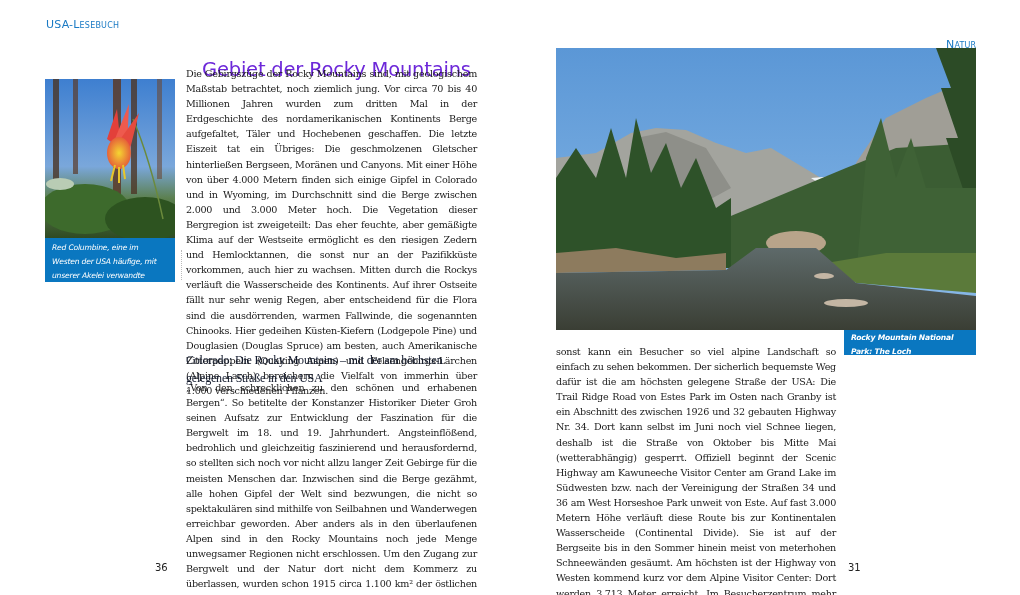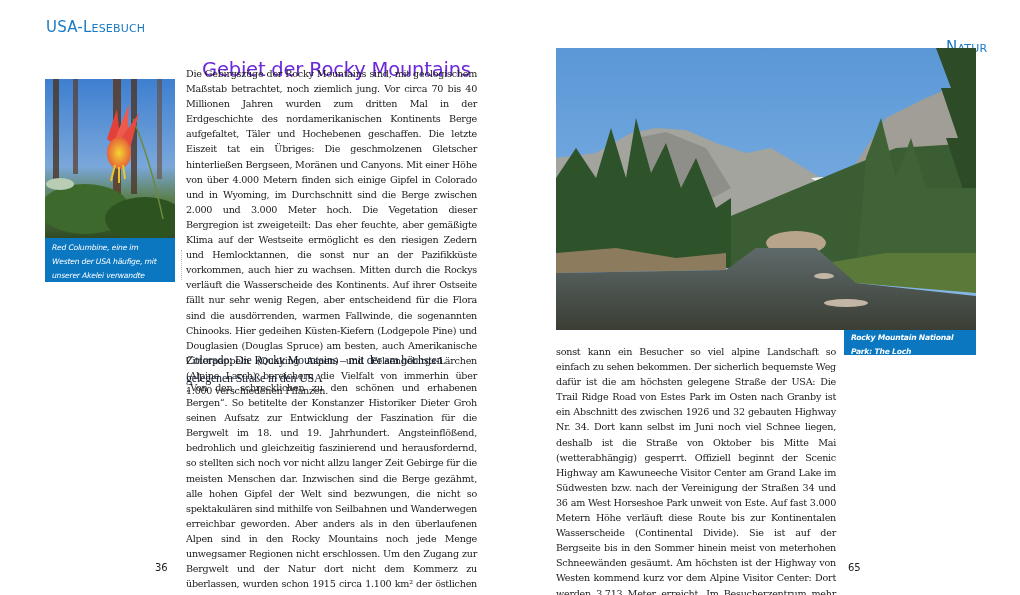--- a/index.html
+++ b/index.html
@@ -2,21 +2,21 @@
 <html><head>
 <meta charset="utf-8">
 <style>
   html, body { margin: 0; padding: 0; }
   body {
     width: 1020px; height: 595px; background: #ffffff; position: relative; overflow: hidden;
     font-family: "DejaVu Serif", "Liberation Serif", serif; color: #1a1a1a;
   }
   .running-head {
     position: absolute; top: 18px; font-family: "DejaVu Sans", "Liberation Sans", sans-serif;
-    font-size: 15px; color: #1a7ac4; font-variant: small-caps; letter-spacing: 0.2px;
+    font-size: 11px; color: #1a7ac4; font-variant: small-caps; letter-spacing: 0.2px;
   }
   .running-head.left { left: 46px; }
   .running-head.right { left: 946px; margin-top: 20px; }
   .title {
     position: absolute; left: 186px; top: 42px; margin: 16px;
     font-family: "DejaVu Sans", "Liberation Sans", sans-serif; font-weight: normal;
     font-size: 19.5px; color: #6d28d9; letter-spacing: -0.2px; white-space: nowrap;
   }
   .subtitle {
     position: absolute; left: 186px; top: 352px; width: 295px; margin: 0;
@@ -138,13 +138,13 @@
     <ellipse cx="268" cy="228" rx="10" ry="3" fill="#c4b6a4"></ellipse>
   </svg>
 </div>
 <div class="caption caption-loch">Rocky Mountain National Park: The Loch</div>
 
 <div class="col col-right">
   <p>sonst kann ein Besucher so viel alpine Landschaft so einfach zu sehen bekommen. Der sicherlich bequemste Weg dafür ist die am höchsten gelegene Straße der USA: Die Trail Ridge Road von Estes Park im Os­ten nach Granby ist ein Abschnitt des zwischen 1926 und 32 gebauten Highway Nr. 34. Dort kann selbst im Juni noch viel Schnee liegen, deshalb ist die Straße von Oktober bis Mitte Mai (wetterabhängig) ge­sperrt. Offiziell beginnt der Scenic Highway am Kawuneeche Visitor Center am Grand Lake im Südwesten bzw. nach der Vereinigung der Straßen 34 und 36 am West Horseshoe Park unweit von Este. Auf fast 3.000 Metern Höhe verläuft diese Route bis zur Kontinentalen Was­serscheide (Continental Divide). Sie ist auf der Bergseite bis in den Sommer hinein meist von meterhohen Schneewänden gesäumt. Am höchsten ist der Highway von Westen kommend kurz vor dem Alpine Visitor Center: Dort werden 3.713 Meter erreicht. Im Besucherzen­trum mehr Sauerstoff atmen zu können ist allerdings eine Illusion, es liegt mit 3.595 Metern Höhe nur gut 100 Meter tiefer.</p>
 </div>
 
 <div class="pagenum left">36</div>
-<div class="pagenum right">65</div>
+<div class="pagenum right">31</div>
 
 </body></html>

